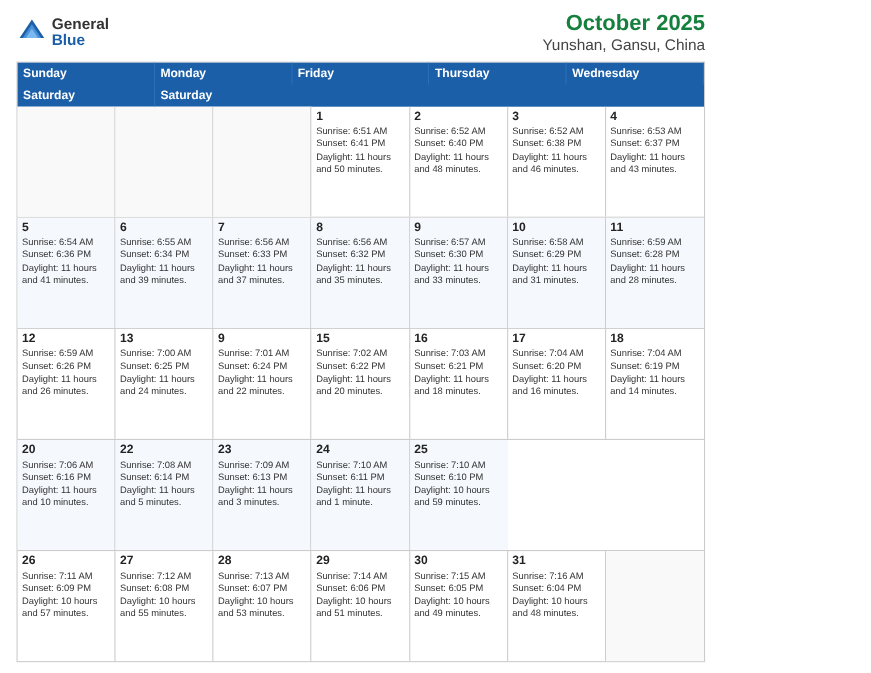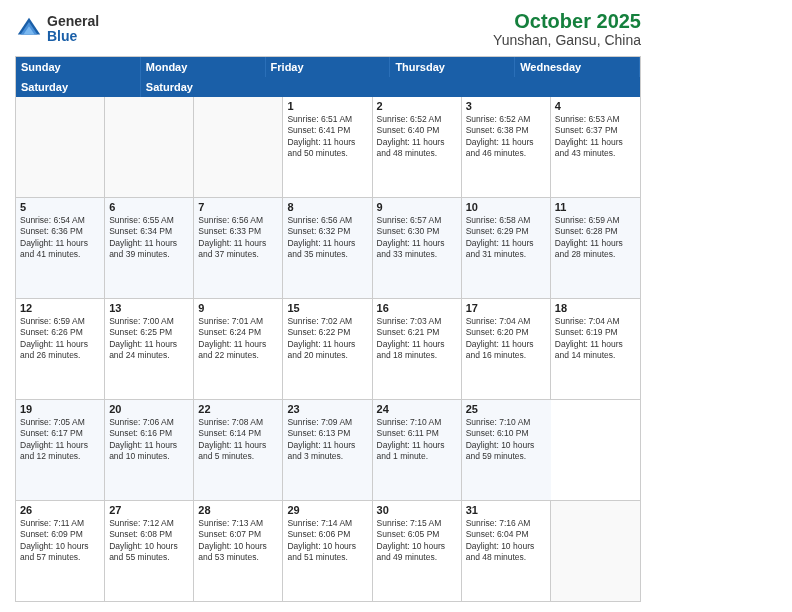--- a/index.html
+++ b/index.html
@@ -231,24 +231,20 @@
             <div class="day-num">17</div>
             <div class="cell-text">Sunrise: 7:04 AM<br>Sunset: 6:20 PM<br>Daylight: 11 hours and 16 minutes.</div>
           </div>
           <div class="cal-cell">
             <div class="day-num">18</div>
             <div class="cell-text">Sunrise: 7:04 AM<br>Sunset: 6:19 PM<br>Daylight: 11 hours and 14 minutes.</div>
           </div>
         </div>
         <div class="cal-row">
           <div class="cal-cell">
-            <div class="day-num">19</div>
-            <div class="cell-text">Sunrise: 7:05 AM<br>Sunset: 6:17 PM<br>Daylight: 11 hours and 12 minutes.</div>
-          </div>
-          <div class="cal-cell">
             <div class="day-num">20</div>
             <div class="cell-text">Sunrise: 7:06 AM<br>Sunset: 6:16 PM<br>Daylight: 11 hours and 10 minutes.</div>
           </div>
           <div class="cal-cell">
             <div class="day-num">22</div>
             <div class="cell-text">Sunrise: 7:08 AM<br>Sunset: 6:14 PM<br>Daylight: 11 hours and 5 minutes.</div>
           </div>
           <div class="cal-cell">
             <div class="day-num">23</div>
             <div class="cell-text">Sunrise: 7:09 AM<br>Sunset: 6:13 PM<br>Daylight: 11 hours and 3 minutes.</div>

